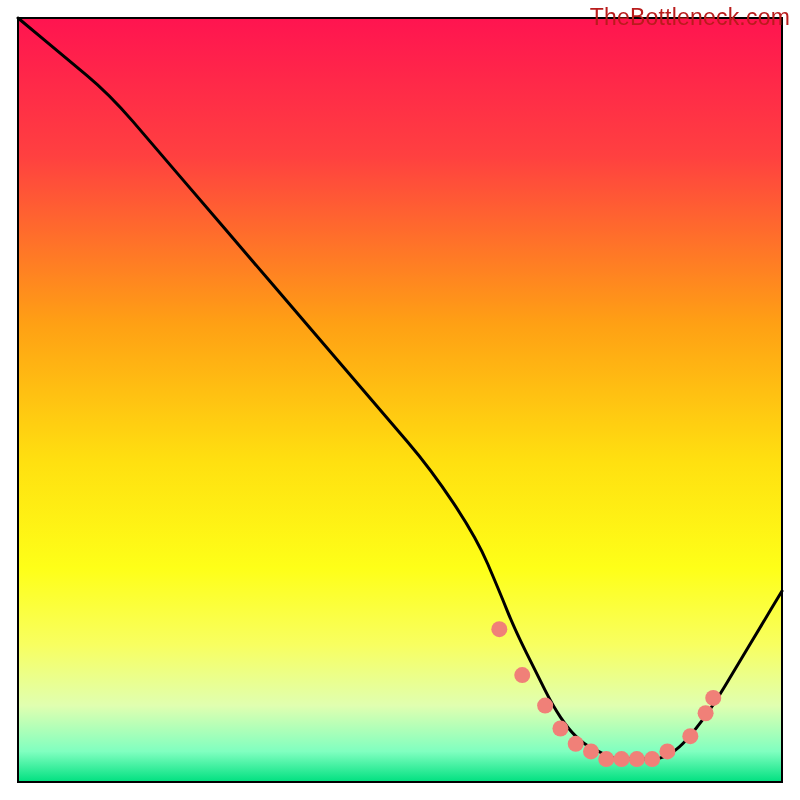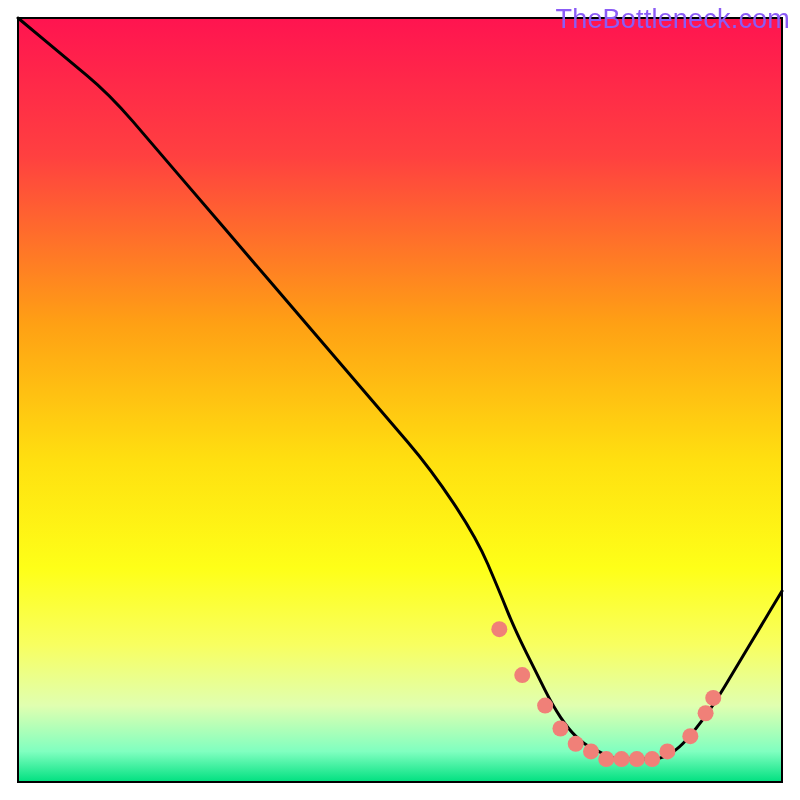--- a/index.html
+++ b/index.html
@@ -13,23 +13,23 @@
   }
   .chart-container {
     position: relative;
     width: 800px;
     height: 800px;
   }
   .attribution {
     position: absolute;
     top: 4px;
     right: 10px;
-    font-size: 27px;
+    font-size: 23px;
     font-weight: 500;
-    color: #8b5cf6;
+    color: #b91c1c;
     z-index: 10;
     letter-spacing: 0.2px;
   }
   svg.plot {
     position: absolute;
     left: 0;
     top: 0;
     width: 800px;
     height: 800px;
   }

